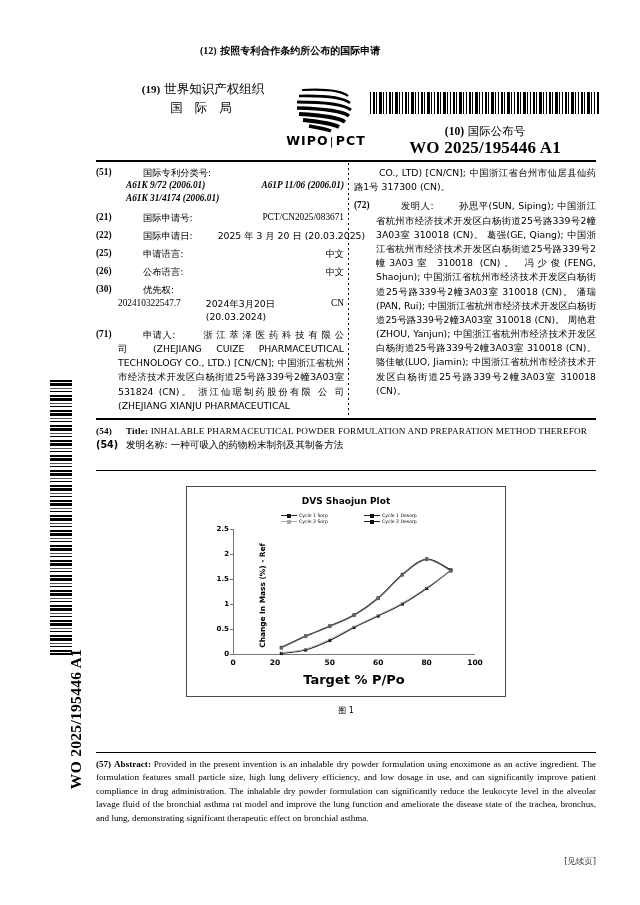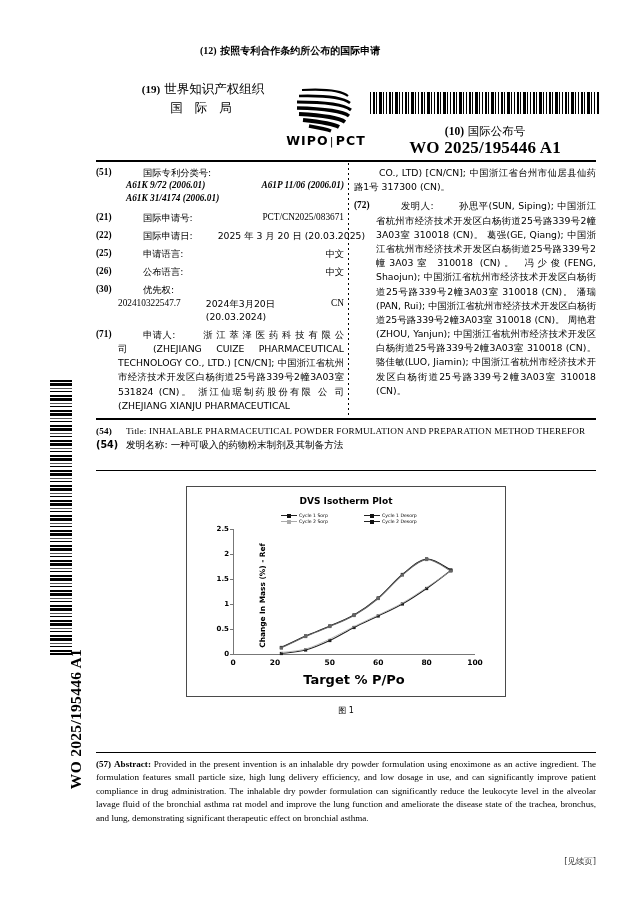--- a/index.html
+++ b/index.html
@@ -150,21 +150,21 @@
   .rowline { display:flex; justify-content:space-between; }
   .rowline .a { white-space:nowrap; }
   .rowline .b { white-space:nowrap; }
   .justify { text-align:justify; }
 
   
   .titleblk { position:absolute; left:96px; top:424px; width:500px; font-size:9.3px; }
   .titleblk .line { position:relative; padding-left:30px; line-height:1.55; }
   .titleblk .code { position:absolute; left:0; top:0; font-weight:bold; }
   .titleblk .en { font-size:9.2px; letter-spacing:0.15px; }
-  .titleblk .en b { font-weight:normal; }
+  .titleblk .en b { font-weight:bold; }
   .titleblk .zh { font-family:"DejaVu Sans", sans-serif; font-size:9.6px; }
 
   
   .figwrap { position:absolute; left:186px; top:486px; width:320px; }
   .chartbox {
     position:relative;
     width:320px; height:211px;
     border:1px solid #4a4a4a;
     background:#fff;
   }
@@ -398,21 +398,21 @@
     <div class="line zh">
       <span class="code">(54)</span>
       <span>发明名称:</span>
       <span>一种可吸入的药物粉末制剂及其制备方法</span>
     </div>
   </div>
 
   <div class="figwrap">
     <div class="chartbox">
 
-      <div class="chart-title">DVS Isotherm Plot</div>
+      <div class="chart-title">DVS Shaojun Plot</div>
 
       <div class="legend">
         <div class="li">
           <span class="mk">
               <i></i>
               <u></u>
             </span>
           <span>Cycle 1 Sorp</span>
         </div>
         <div class="li">

